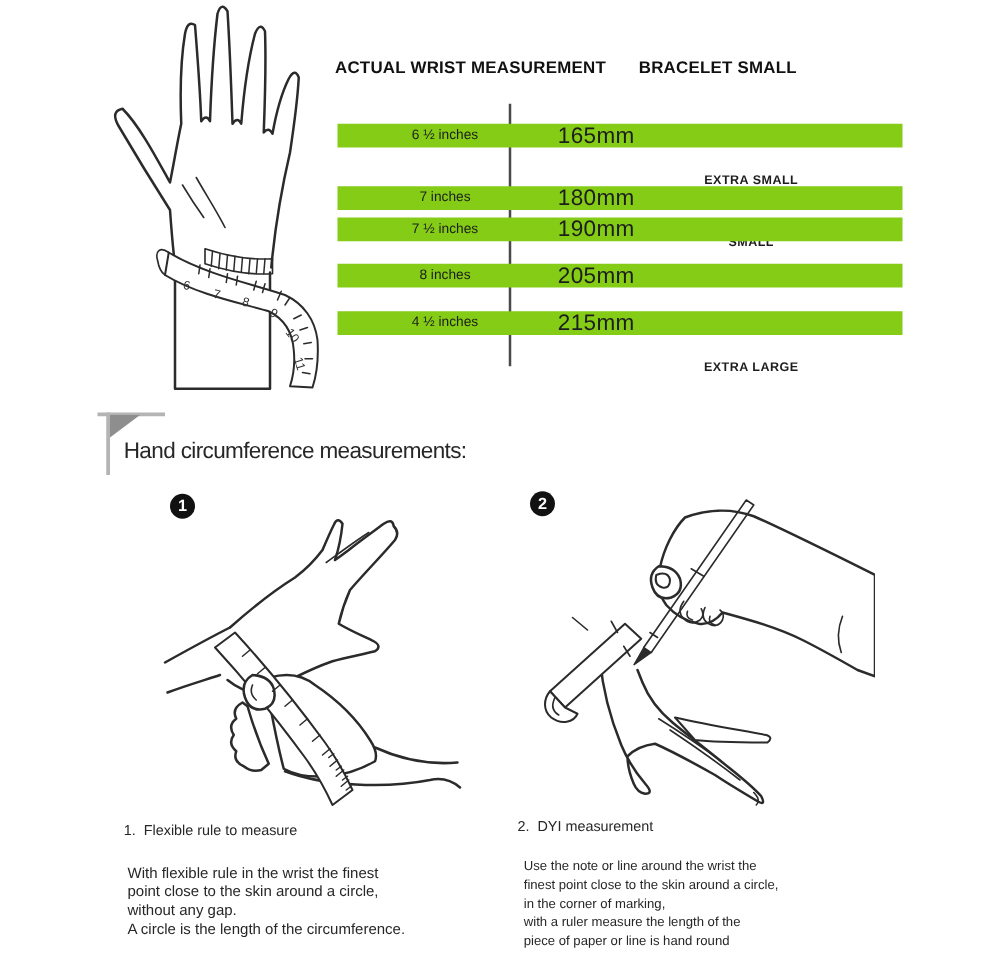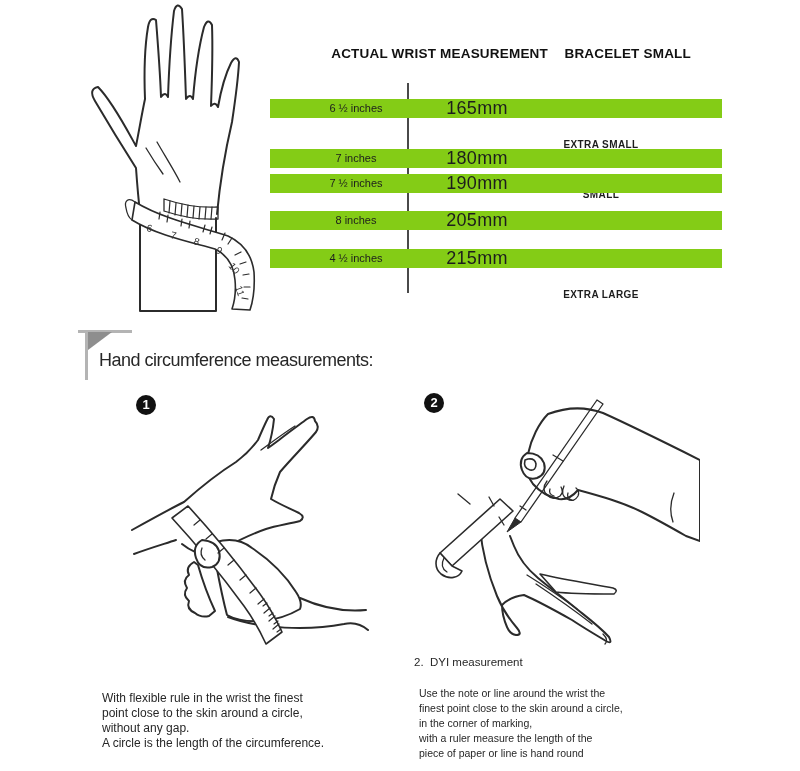--- a/index.html
+++ b/index.html
@@ -8,21 +8,21 @@
   svg{position:absolute;}
   svg .ln{fill:none;stroke:#2b2b2b;stroke-width:2;stroke-linecap:round;stroke-linejoin:round;}
   svg .ln-thin{fill:none;stroke:#2b2b2b;stroke-width:1.3;stroke-linecap:round;stroke-linejoin:round;}
   svg .fillw{fill:#ffffff;stroke:#2b2b2b;stroke-width:2;stroke-linecap:round;stroke-linejoin:round;}
   svg .fillw-thin{fill:#ffffff;stroke:#2b2b2b;stroke-width:1.6;stroke-linecap:round;stroke-linejoin:round;}
   svg .tick{stroke:#2b2b2b;stroke-width:1.2;stroke-linecap:round;}
   svg text.tapenum{font-family:"Liberation Sans",sans-serif;font-size:10px;fill:#333;}
 
   
   .tbl-header{position:absolute;top:46px;height:16px;font-weight:bold;font-size:13.5px;
-              letter-spacing:.2px;text-align:right;color:#111;}
+              letter-spacing:.2px;text-align:left;color:#111;}
   .hdr-measure{left:268px;width:280px;}
   .hdr-size{left:511px;width:180px;}
   .tbl-divider{position:absolute;left:407px;top:83px;width:2px;height:210px;background:#4a4a4a;}
   .size-row{position:absolute;left:270px;width:452px;height:19px;background:#84cc16;}
   .row-0{top:99px;}.row-1{top:149px;}.row-2{top:174px;}.row-3{top:211px;}.row-4{top:249px;}
   .cell{position:absolute;top:0;height:19px;line-height:19px;text-align:center;}
   .cell-inches{left:30px;width:112px;font-size:11px;}
   .cell-mm{left:142px;width:130px;font-size:18px;letter-spacing:.3px;}
   .cell-size{left:266px;width:130px;font-size:10px;font-weight:bold;letter-spacing:.4px;margin-top:36px;}
 
@@ -201,20 +201,21 @@
     <path class="ln-thin" d="M 177,2 L 95,120 M 183,6 L 101,124 M 177,2 L 183,6 M 100,108 L 106,112"></path>
     <path d="M 95,120 L 87,134 L 101,124 Z" fill="#2b2b2b" stroke="#2b2b2b" stroke-width="1"></path>
     <path class="fillw" d="M 107,55 Q 98,61 102,72 Q 106,83 117,80 Q 127,76 124,65 Q 120,55 107,55 Z"></path>
     <path class="fillw-thin" d="M 105,62 Q 103,70 110,72 Q 116,73 116,66 Q 115,60 108,61 Z"></path>
     <path class="ln-thin" d="M 127,83 Q 121,91 127,97 Q 133,103 140,98 Q 144,94 141,89
              M 144,88 Q 140,97 147,101 Q 154,105 158,98 Q 160,93 156,90
              M 130,91 Q 128,96 134,98 M 148,95 Q 146,100 152,102 M 133,57 L 143,63"></path>
     <path class="ln-thin" d="M 254,95 Q 248,110 253,124"></path>
   </svg>
 
+  <div class="mono step-caption cap-1">1.  Flexible rule to measure</div>
   <div class="mono step-desc desc-1">With flexible rule in the wrist the finest
 point close to the skin around a circle,
 without any gap.
 A circle is the length of the circumference.</div>
 
   <div class="mono step-caption cap-2">2.  DYI measurement</div>
   <div class="mono step-desc desc-2">Use the note or line around the wrist the
 finest point close to the skin around a circle,
 in the corner of marking,
 with a ruler measure the length of the

